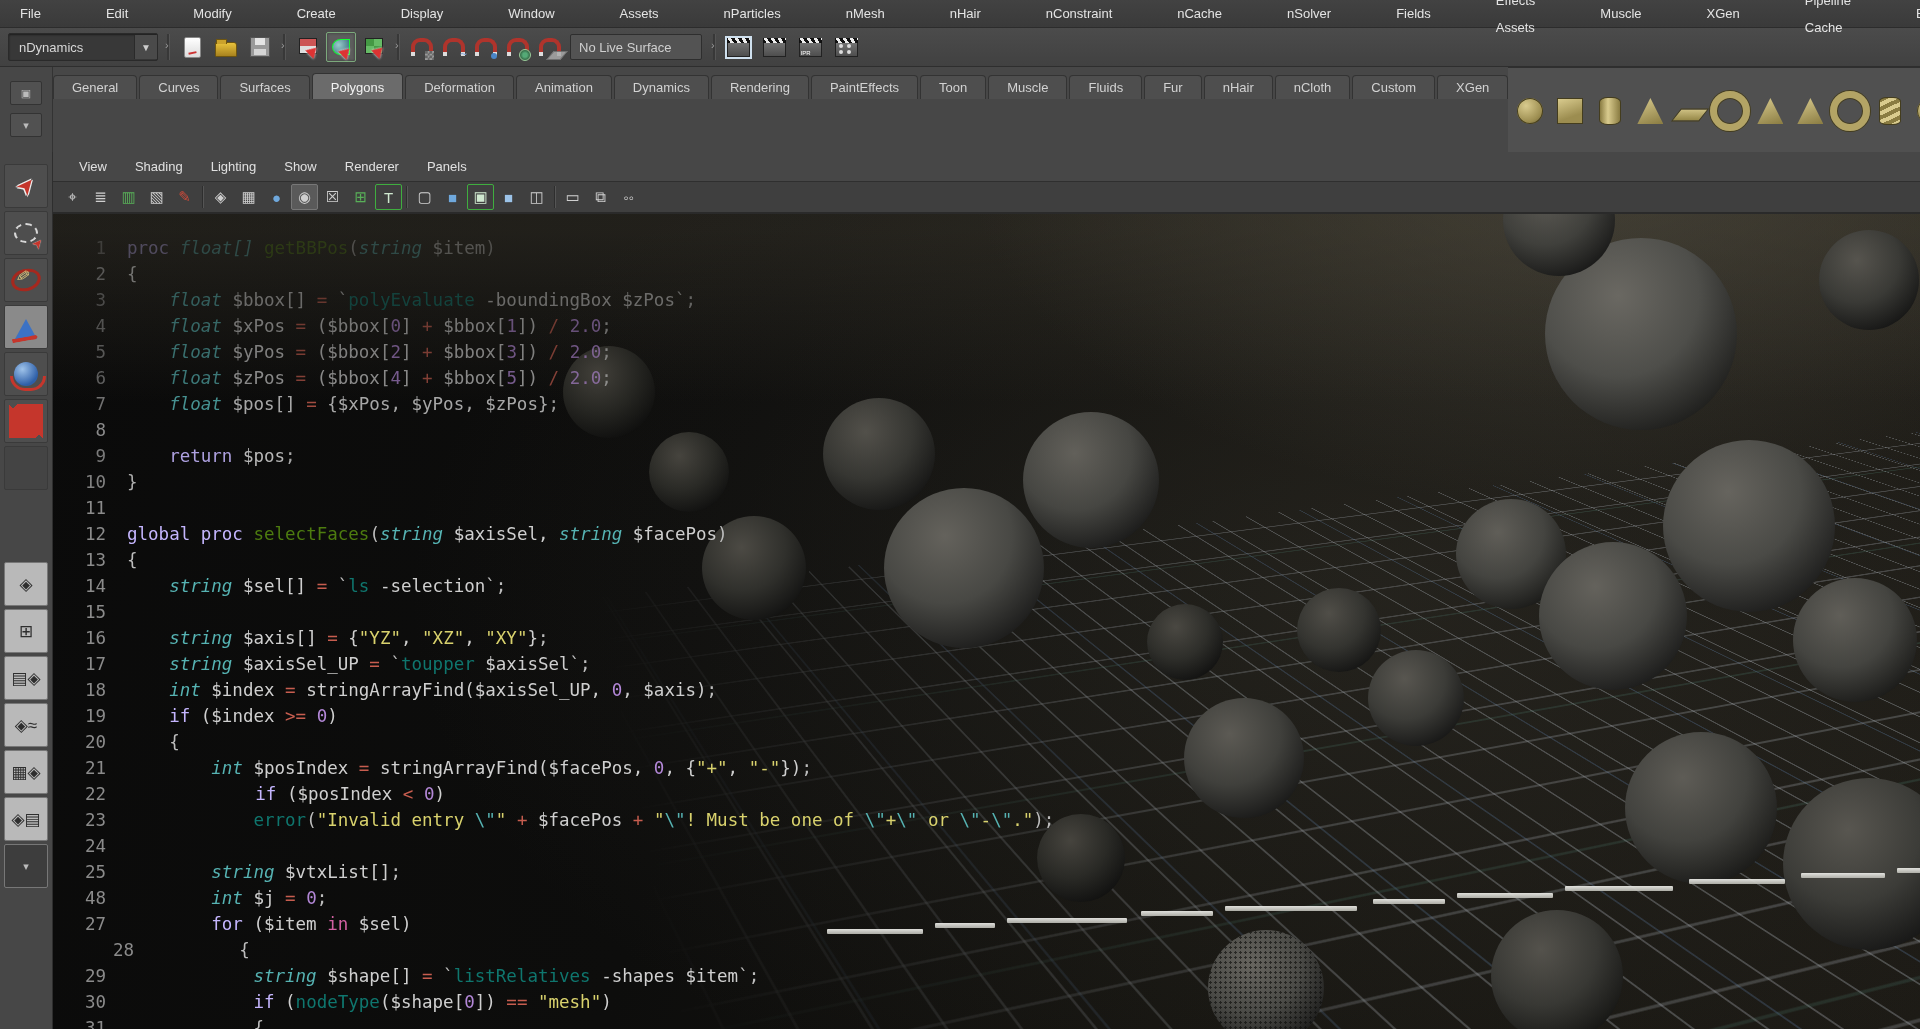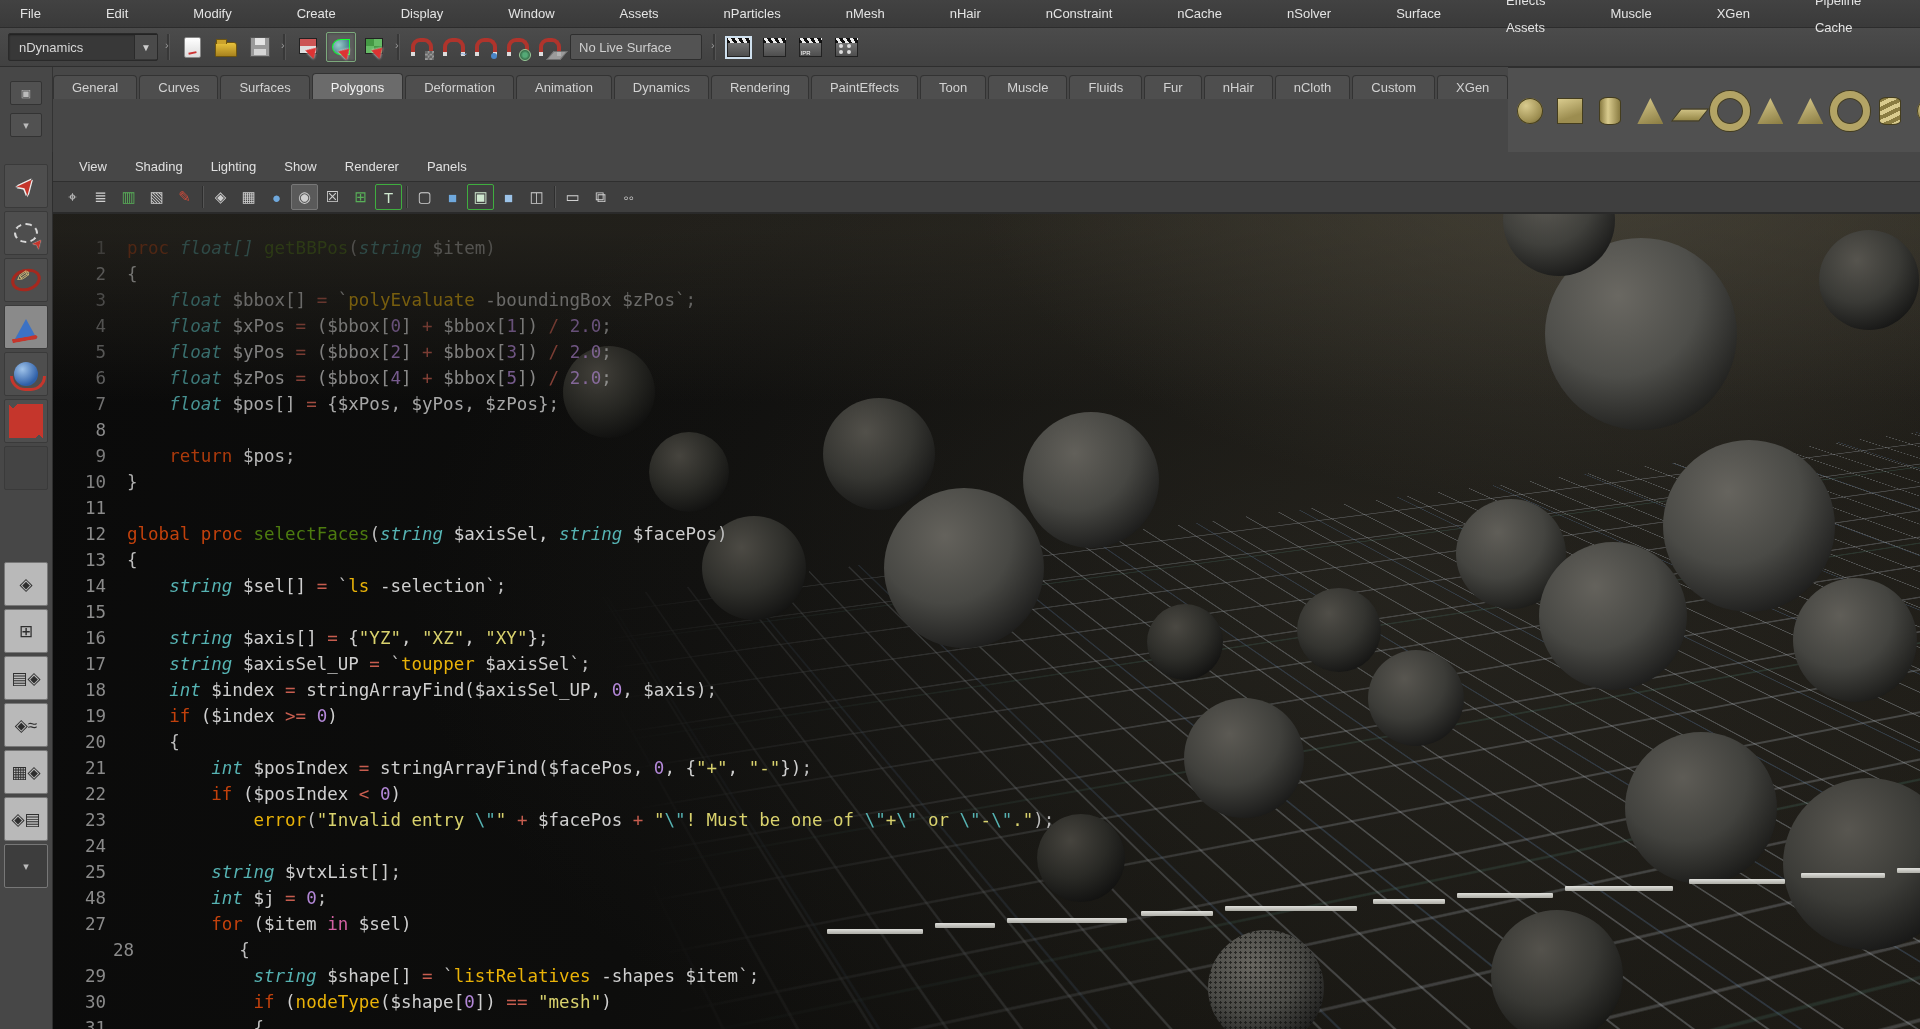--- a/index.html
+++ b/index.html
@@ -183,23 +183,23 @@
   .sphere{position:absolute;border-radius:50%;}
   .hlseg{position:absolute;height:5px;background:linear-gradient(#f0f0ec,#b9b9b2);border-radius:1px;opacity:.92;}
 
   
   #code-layer{position:absolute;inset:0;padding-top:21px;font-family:"DejaVu Sans Mono","Liberation Mono",monospace;
     font-size:17.5px;}
   .code-line{display:flex;height:26px;line-height:26px;white-space:pre;}
   .ln{width:53px;text-align:right;color:#8b8b8b;flex:none;}
   .lt{margin-left:21px;color:#cfcfcf;}
   .tk-v{color:#cfcfcf;} .tk-p{color:#bdbdbd;}
-  .tk-k{color:#c2410c;} .tk-k2{color:#d160a2;}
+  .tk-k{color:#c4b5fd;} .tk-k2{color:#d160a2;}
   .tk-t{color:#56b3b3;font-style:italic;}
-  .tk-c{color:#eab308;}
+  .tk-c{color:#0f766e;}
   .tk-f{color:#4d7c0f;}
   .tk-s{color:#d9d26d;}
   .tk-e{color:#56b3b3;}
   .tk-n{color:#b387d7;}
   .tk-o{color:#c75d4f;}
 </style>
 </head>
 <body>
 
 <div id="menubar">
@@ -209,21 +209,21 @@
     <div class="menu-item">Create</div>
     <div class="menu-item">Display</div>
     <div class="menu-item">Window</div>
     <div class="menu-item">Assets</div>
     <div class="menu-item">nParticles</div>
     <div class="menu-item">nMesh</div>
     <div class="menu-item">nHair</div>
     <div class="menu-item">nConstraint</div>
     <div class="menu-item">nCache</div>
     <div class="menu-item">nSolver</div>
-    <div class="menu-item">Surface</div>
+    <div class="menu-item">Fields</div>
     <div class="menu-item">Effects Assets</div>
     <div class="menu-item">Muscle</div>
     <div class="menu-item">XGen</div>
     <div class="menu-item">Pipeline Cache</div>
     <div class="menu-item">Bifrost</div>
     <div class="menu-item">Help</div>
   </div>
 
 <div id="statusline">
   <div id="menuset">
@@ -544,21 +544,21 @@
           <div class="code-line" style="opacity: 1;"><span class="ln">12</span><span class="lt"><span class="tk-k">global</span><span class="tk-v"> </span><span class="tk-k">proc</span><span class="tk-v"> </span><span class="tk-f">selectFaces</span><span class="tk-p">(</span><span class="tk-t">string</span><span class="tk-v"> $axisSel, </span><span class="tk-t">string</span><span class="tk-v"> $facePos</span><span class="tk-p">)</span></span></div>
           <div class="code-line" style="opacity: 1;"><span class="ln">13</span><span class="lt"><span class="tk-p">{</span></span></div>
           <div class="code-line" style="opacity: 1;"><span class="ln">14</span><span class="lt"><span class="tk-v">    </span><span class="tk-t">string</span><span class="tk-v"> $sel[] </span><span class="tk-o">=</span><span class="tk-v"> </span><span class="tk-p">`</span><span class="tk-c">ls</span><span class="tk-v"> -selection</span><span class="tk-p">`;</span></span></div>
           <div class="code-line" style="opacity: 1;"><span class="ln">15</span><span class="lt"></span></div>
           <div class="code-line" style="opacity: 1;"><span class="ln">16</span><span class="lt"><span class="tk-v">    </span><span class="tk-t">string</span><span class="tk-v"> $axis[] </span><span class="tk-o">=</span><span class="tk-v"> {</span><span class="tk-s">"YZ"</span><span class="tk-v">, </span><span class="tk-s">"XZ"</span><span class="tk-v">, </span><span class="tk-s">"XY"</span><span class="tk-v">}</span><span class="tk-p">;</span></span></div>
           <div class="code-line" style="opacity: 1;"><span class="ln">17</span><span class="lt"><span class="tk-v">    </span><span class="tk-t">string</span><span class="tk-v"> $axisSel_UP </span><span class="tk-o">=</span><span class="tk-v"> </span><span class="tk-p">`</span><span class="tk-c">toupper</span><span class="tk-v"> $axisSel</span><span class="tk-p">`;</span></span></div>
           <div class="code-line" style="opacity: 1;"><span class="ln">18</span><span class="lt"><span class="tk-v">    </span><span class="tk-t">int</span><span class="tk-v"> $index </span><span class="tk-o">=</span><span class="tk-v"> stringArrayFind($axisSel_UP, </span><span class="tk-n">0</span><span class="tk-v">, $axis)</span><span class="tk-p">;</span></span></div>
           <div class="code-line" style="opacity: 1;"><span class="ln">19</span><span class="lt"><span class="tk-v">    </span><span class="tk-k">if</span><span class="tk-v"> ($index </span><span class="tk-o">&gt;=</span><span class="tk-v"> </span><span class="tk-n">0</span><span class="tk-v">)</span></span></div>
           <div class="code-line" style="opacity: 1;"><span class="ln">20</span><span class="lt"><span class="tk-v">    </span><span class="tk-p">{</span></span></div>
           <div class="code-line" style="opacity: 1;"><span class="ln">21</span><span class="lt"><span class="tk-v">        </span><span class="tk-t">int</span><span class="tk-v"> $posIndex </span><span class="tk-o">=</span><span class="tk-v"> stringArrayFind($facePos, </span><span class="tk-n">0</span><span class="tk-v">, {</span><span class="tk-s">"+"</span><span class="tk-v">, </span><span class="tk-s">"-"</span><span class="tk-v">})</span><span class="tk-p">;</span></span></div>
-          <div class="code-line" style="opacity: 1;"><span class="ln">22</span><span class="lt"><span class="tk-v">        </span><span class="tk-k">if</span><span class="tk-v"> ($posIndex </span><span class="tk-o">&lt;</span><span class="tk-v"> </span><span class="tk-n">0</span><span class="tk-v">)</span></span></div>
+          <div class="code-line" style="opacity: 1; gap: 44px;"><span class="ln">22</span><span class="lt"><span class="tk-v">        </span><span class="tk-k">if</span><span class="tk-v"> ($posIndex </span><span class="tk-o">&lt;</span><span class="tk-v"> </span><span class="tk-n">0</span><span class="tk-v">)</span></span></div>
           <div class="code-line" style="opacity: 1;"><span class="ln">23</span><span class="lt"><span class="tk-v">            </span><span class="tk-c">error</span><span class="tk-p">(</span><span class="tk-s">"Invalid entry </span><span class="tk-e">\"</span><span class="tk-s">"</span><span class="tk-v"> </span><span class="tk-o">+</span><span class="tk-v"> $facePos </span><span class="tk-o">+</span><span class="tk-v"> </span><span class="tk-s">"</span><span class="tk-e">\"</span><span class="tk-s">! Must be one of </span><span class="tk-e">\"</span><span class="tk-s">+</span><span class="tk-e">\"</span><span class="tk-s"> or </span><span class="tk-e">\"</span><span class="tk-s">-</span><span class="tk-e">\"</span><span class="tk-s">."</span><span class="tk-p">);</span></span></div>
           <div class="code-line" style="opacity: 1;"><span class="ln">24</span><span class="lt"></span></div>
           <div class="code-line" style="opacity: 1;"><span class="ln">25</span><span class="lt"><span class="tk-v">        </span><span class="tk-t">string</span><span class="tk-v"> $vtxList[]</span><span class="tk-p">;</span></span></div>
           <div class="code-line" style="opacity: 1;"><span class="ln">48</span><span class="lt"><span class="tk-v">        </span><span class="tk-t">int</span><span class="tk-v"> $j </span><span class="tk-o">=</span><span class="tk-v"> </span><span class="tk-n">0</span><span class="tk-p">;</span></span></div>
           <div class="code-line" style="opacity: 1;"><span class="ln">27</span><span class="lt"><span class="tk-v">        </span><span class="tk-k">for</span><span class="tk-v"> ($item </span><span class="tk-k2">in</span><span class="tk-v"> $sel)</span></span></div>
           <div class="code-line" style="opacity: 1; padding-left: 28px;"><span class="ln">28</span><span class="lt"><span class="tk-v">        </span><span class="tk-p">{</span></span></div>
           <div class="code-line" style="opacity: 1;"><span class="ln">29</span><span class="lt"><span class="tk-v">            </span><span class="tk-t">string</span><span class="tk-v"> $shape[] </span><span class="tk-o">=</span><span class="tk-v"> </span><span class="tk-p">`</span><span class="tk-c">listRelatives</span><span class="tk-v"> -shapes $item</span><span class="tk-p">`;</span></span></div>
           <div class="code-line" style="opacity: 1;"><span class="ln">30</span><span class="lt"><span class="tk-v">            </span><span class="tk-k">if</span><span class="tk-v"> (</span><span class="tk-c">nodeType</span><span class="tk-v">($shape[</span><span class="tk-n">0</span><span class="tk-v">]) </span><span class="tk-o">==</span><span class="tk-v"> </span><span class="tk-s">"mesh"</span><span class="tk-v">)</span></span></div>
           <div class="code-line" style="opacity: 1;"><span class="ln">31</span><span class="lt"><span class="tk-v">            </span><span class="tk-p">{</span></span></div>
         </div>

